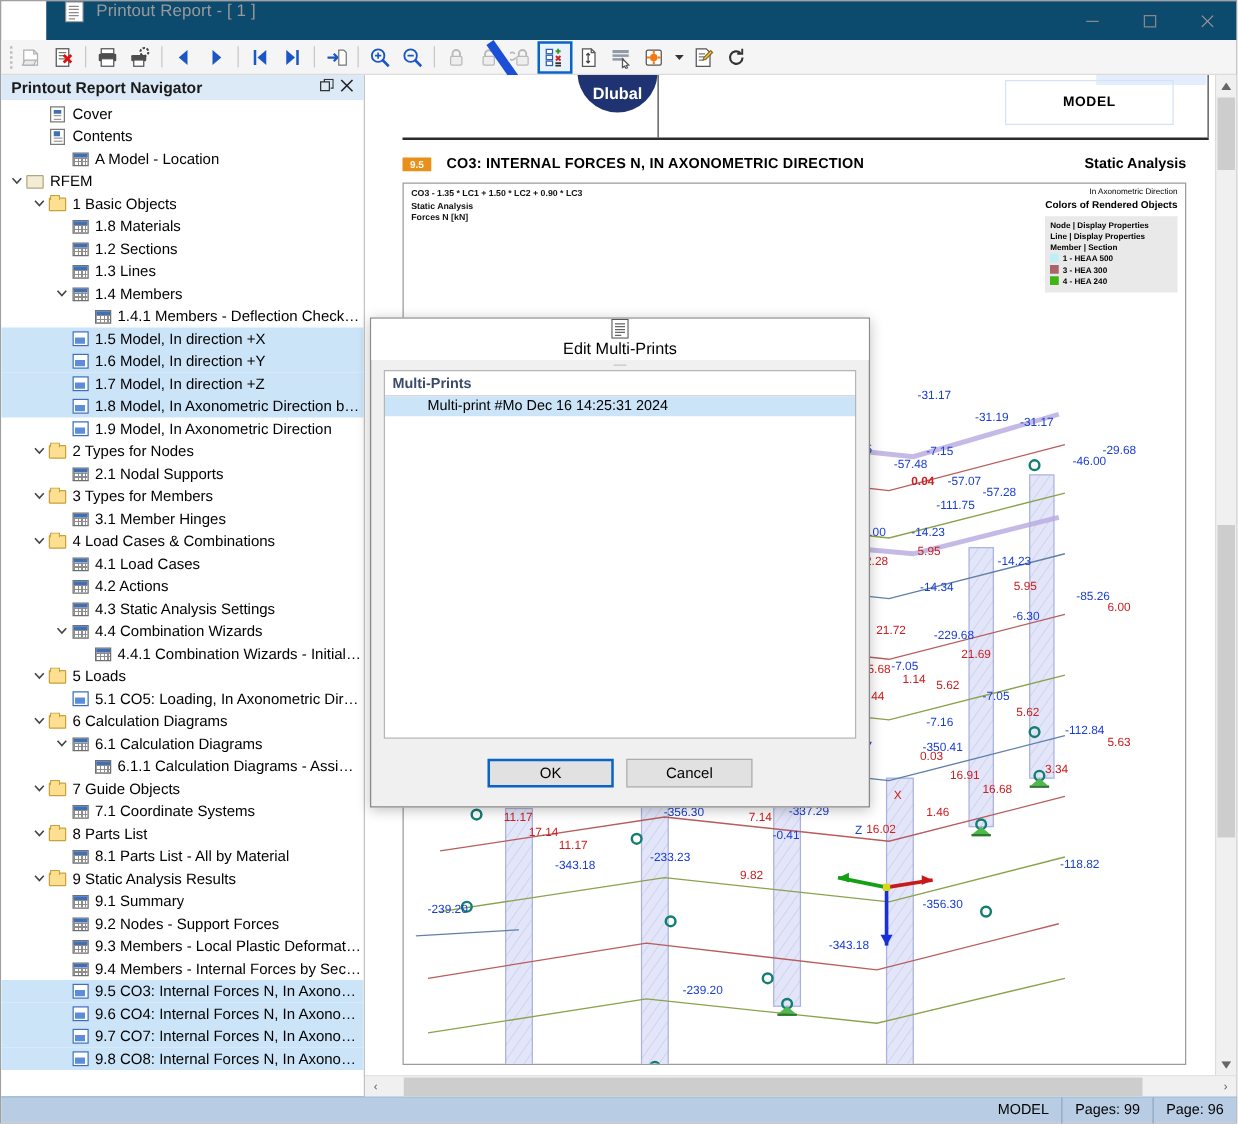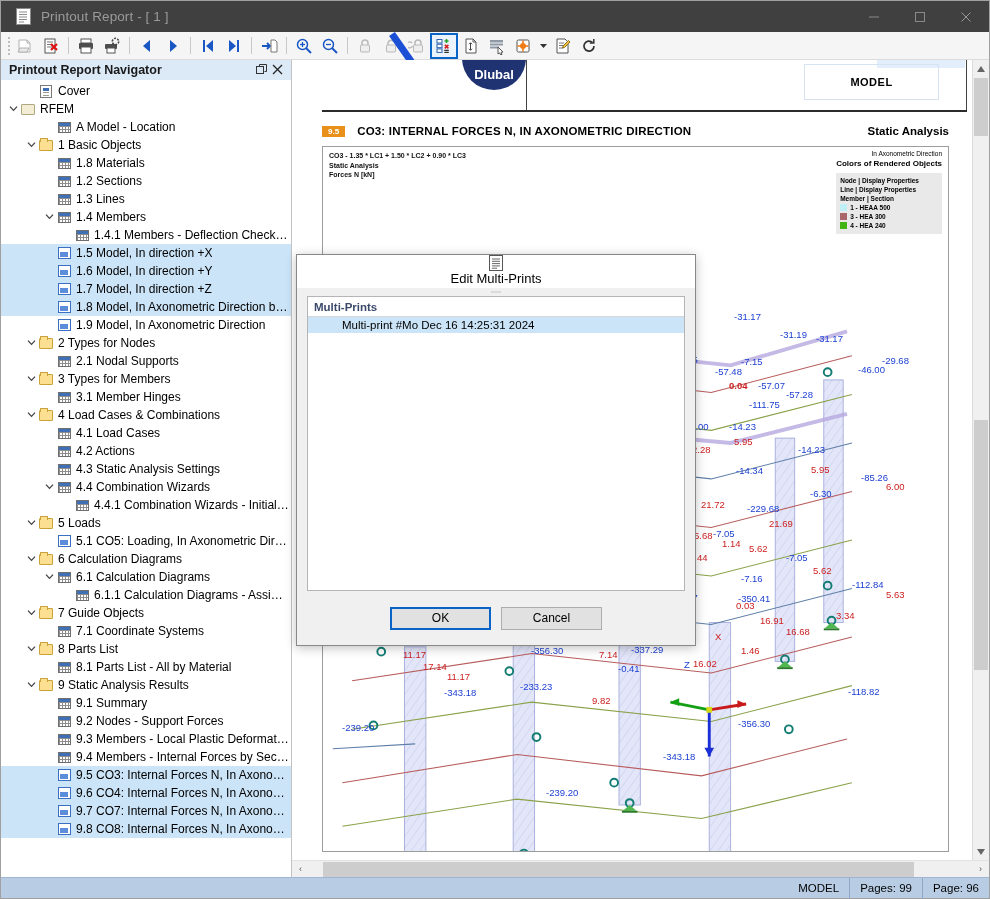--- a/index.html
+++ b/index.html
@@ -9,21 +9,21 @@
     font-family: "Liberation Sans", sans-serif;
     font-size: 12px;
     background: #ffffff;
     overflow: hidden;
     position: relative;
     color: #000;
   }
   #app { position:absolute; inset:0; border:1px solid #a0a0a0; background:#fff; display:flex; flex-direction:column; }
 
   
-  .titlebar { height:31px; background:#404040; display:flex; align-items:center; flex:0 0 auto; }
+  .titlebar { height:31px; background:#0c4a6e; display:flex; align-items:flex-start; flex:0 0 auto;margin-left:36px; }
   .titlebar .doc-icon { width:28px; display:flex; justify-content:center; align-items:center; margin-left:8px; }
   .titlebar .title { font-size:13.5px; color:#9a9a9a; margin-left:4px; letter-spacing:0.1px;}
   .titlebar .spacer { flex:1; }
   .wbtn { width:46px; height:31px; display:flex; align-items:center; justify-content:center; color:#6a6a6a; }
   .wbtn svg { display:block; }
 
   
   .menubar { height:21px; background:#ffffff; display:flex; align-items:center; padding-left:8px; flex:0 0 auto; font-size:12px; }
   .menubar .mi { padding:2px 9px; color:#1a1a1a; }
 
@@ -360,34 +360,41 @@
       </div>
       <div class="tree" id="tree">
           <div class="trow">
             <span class="twist" style="margin-left: 24px;"></span>
             <span class="ticon">
               <span class="ic-doc"></span>
             </span>
             <span class="tlabel">Cover</span>
           </div>
           <div class="trow">
+            <span class="twist" style="margin-left: 24px;"></span>
+            <span class="ticon">
+              <span class="ic-doc2"></span>
+            </span>
+            <span class="tlabel">Contents</span>
+          </div>
+          <div class="trow">
+            <span class="twist" style="margin-left: 42px;"></span>
+            <span class="ticon">
+              <span class="ic-table"></span>
+            </span>
+            <span class="tlabel">A Model - Location</span>
+          </div>
+          <div class="trow">
             <span class="twist" style="margin-left: 6px;"><svg width="9" height="9" viewBox="0 0 9 9">
                 <path d="M1 2.6 L4.5 6.4 L8 2.6" fill="none" stroke="#444" stroke-width="1.3"></path>
               </svg></span>
             <span class="ticon">
               <span class="ic-folder-o"></span>
             </span>
             <span class="tlabel">RFEM</span>
-          </div>
-          <div class="trow">
-            <span class="twist" style="margin-left: 42px;"></span>
-            <span class="ticon">
-              <span class="ic-table"></span>
-            </span>
-            <span class="tlabel">A Model - Location</span>
           </div>
           <div class="trow">
             <span class="twist" style="margin-left: 24px;"><svg width="9" height="9" viewBox="0 0 9 9">
                 <path d="M1 2.6 L4.5 6.4 L8 2.6" fill="none" stroke="#444" stroke-width="1.3"></path>
               </svg></span>
             <span class="ticon">
               <span class="ic-folder"></span>
             </span>
             <span class="tlabel">1 Basic Objects</span>
           </div>

